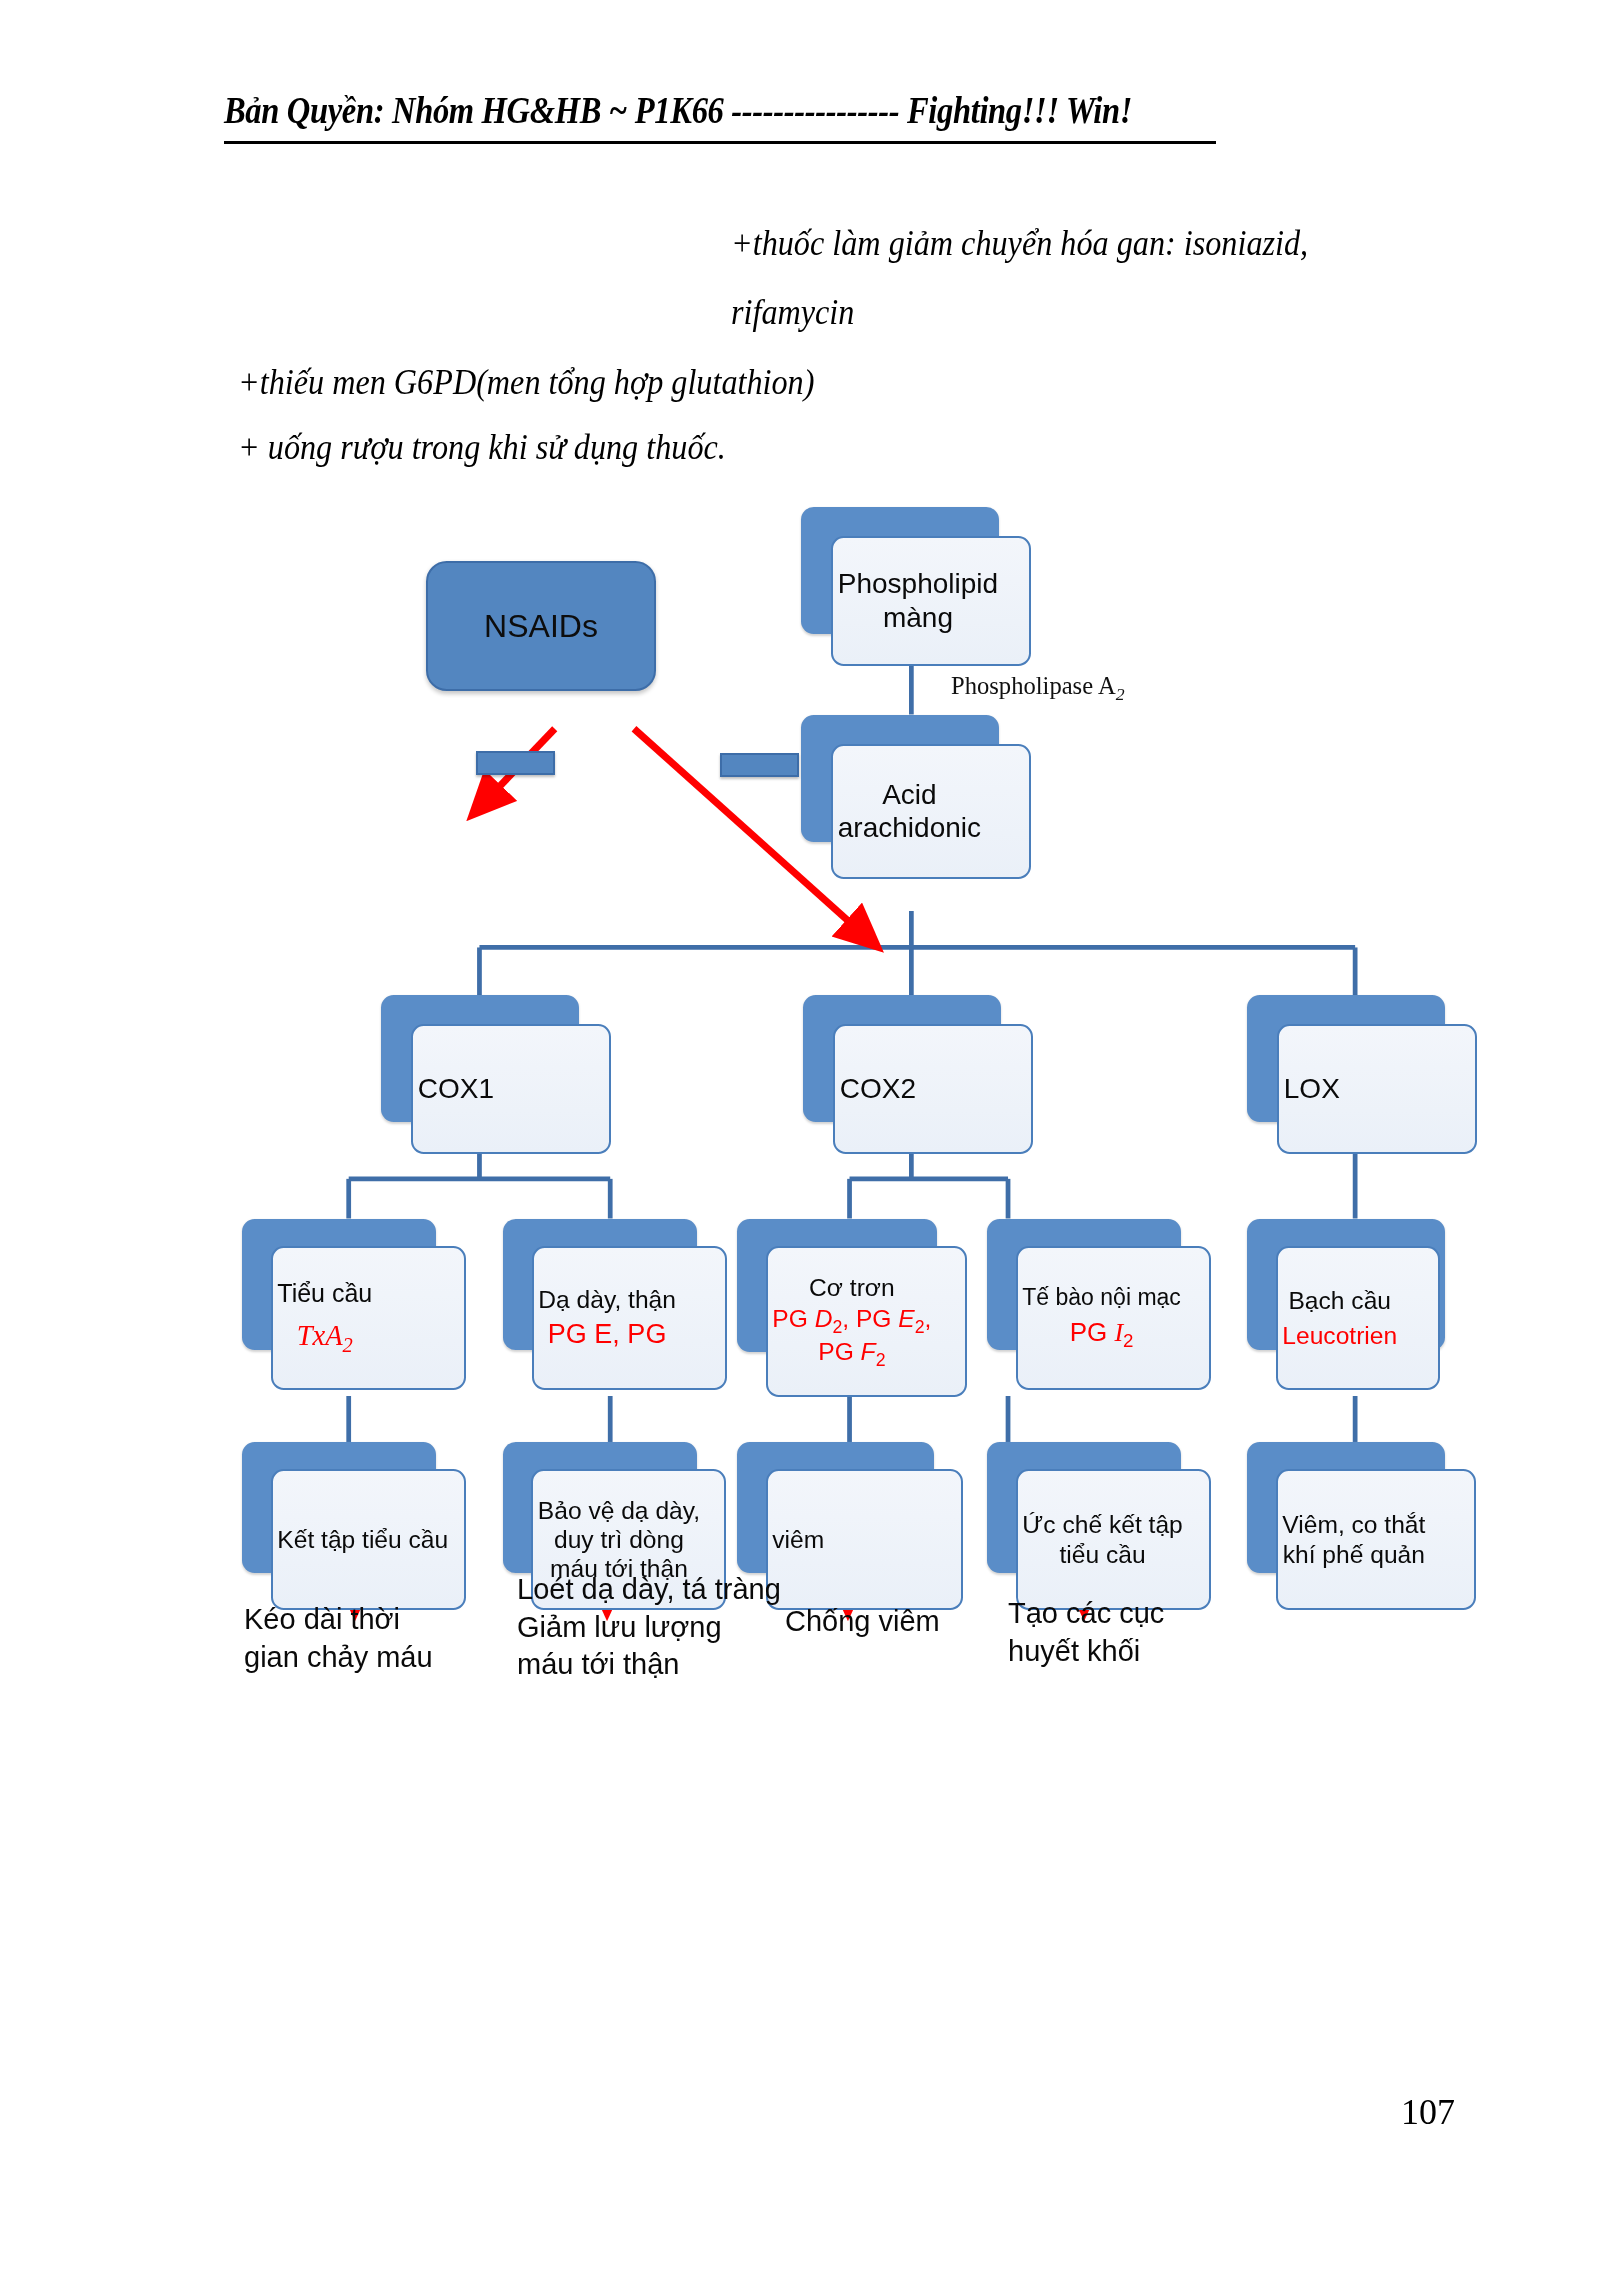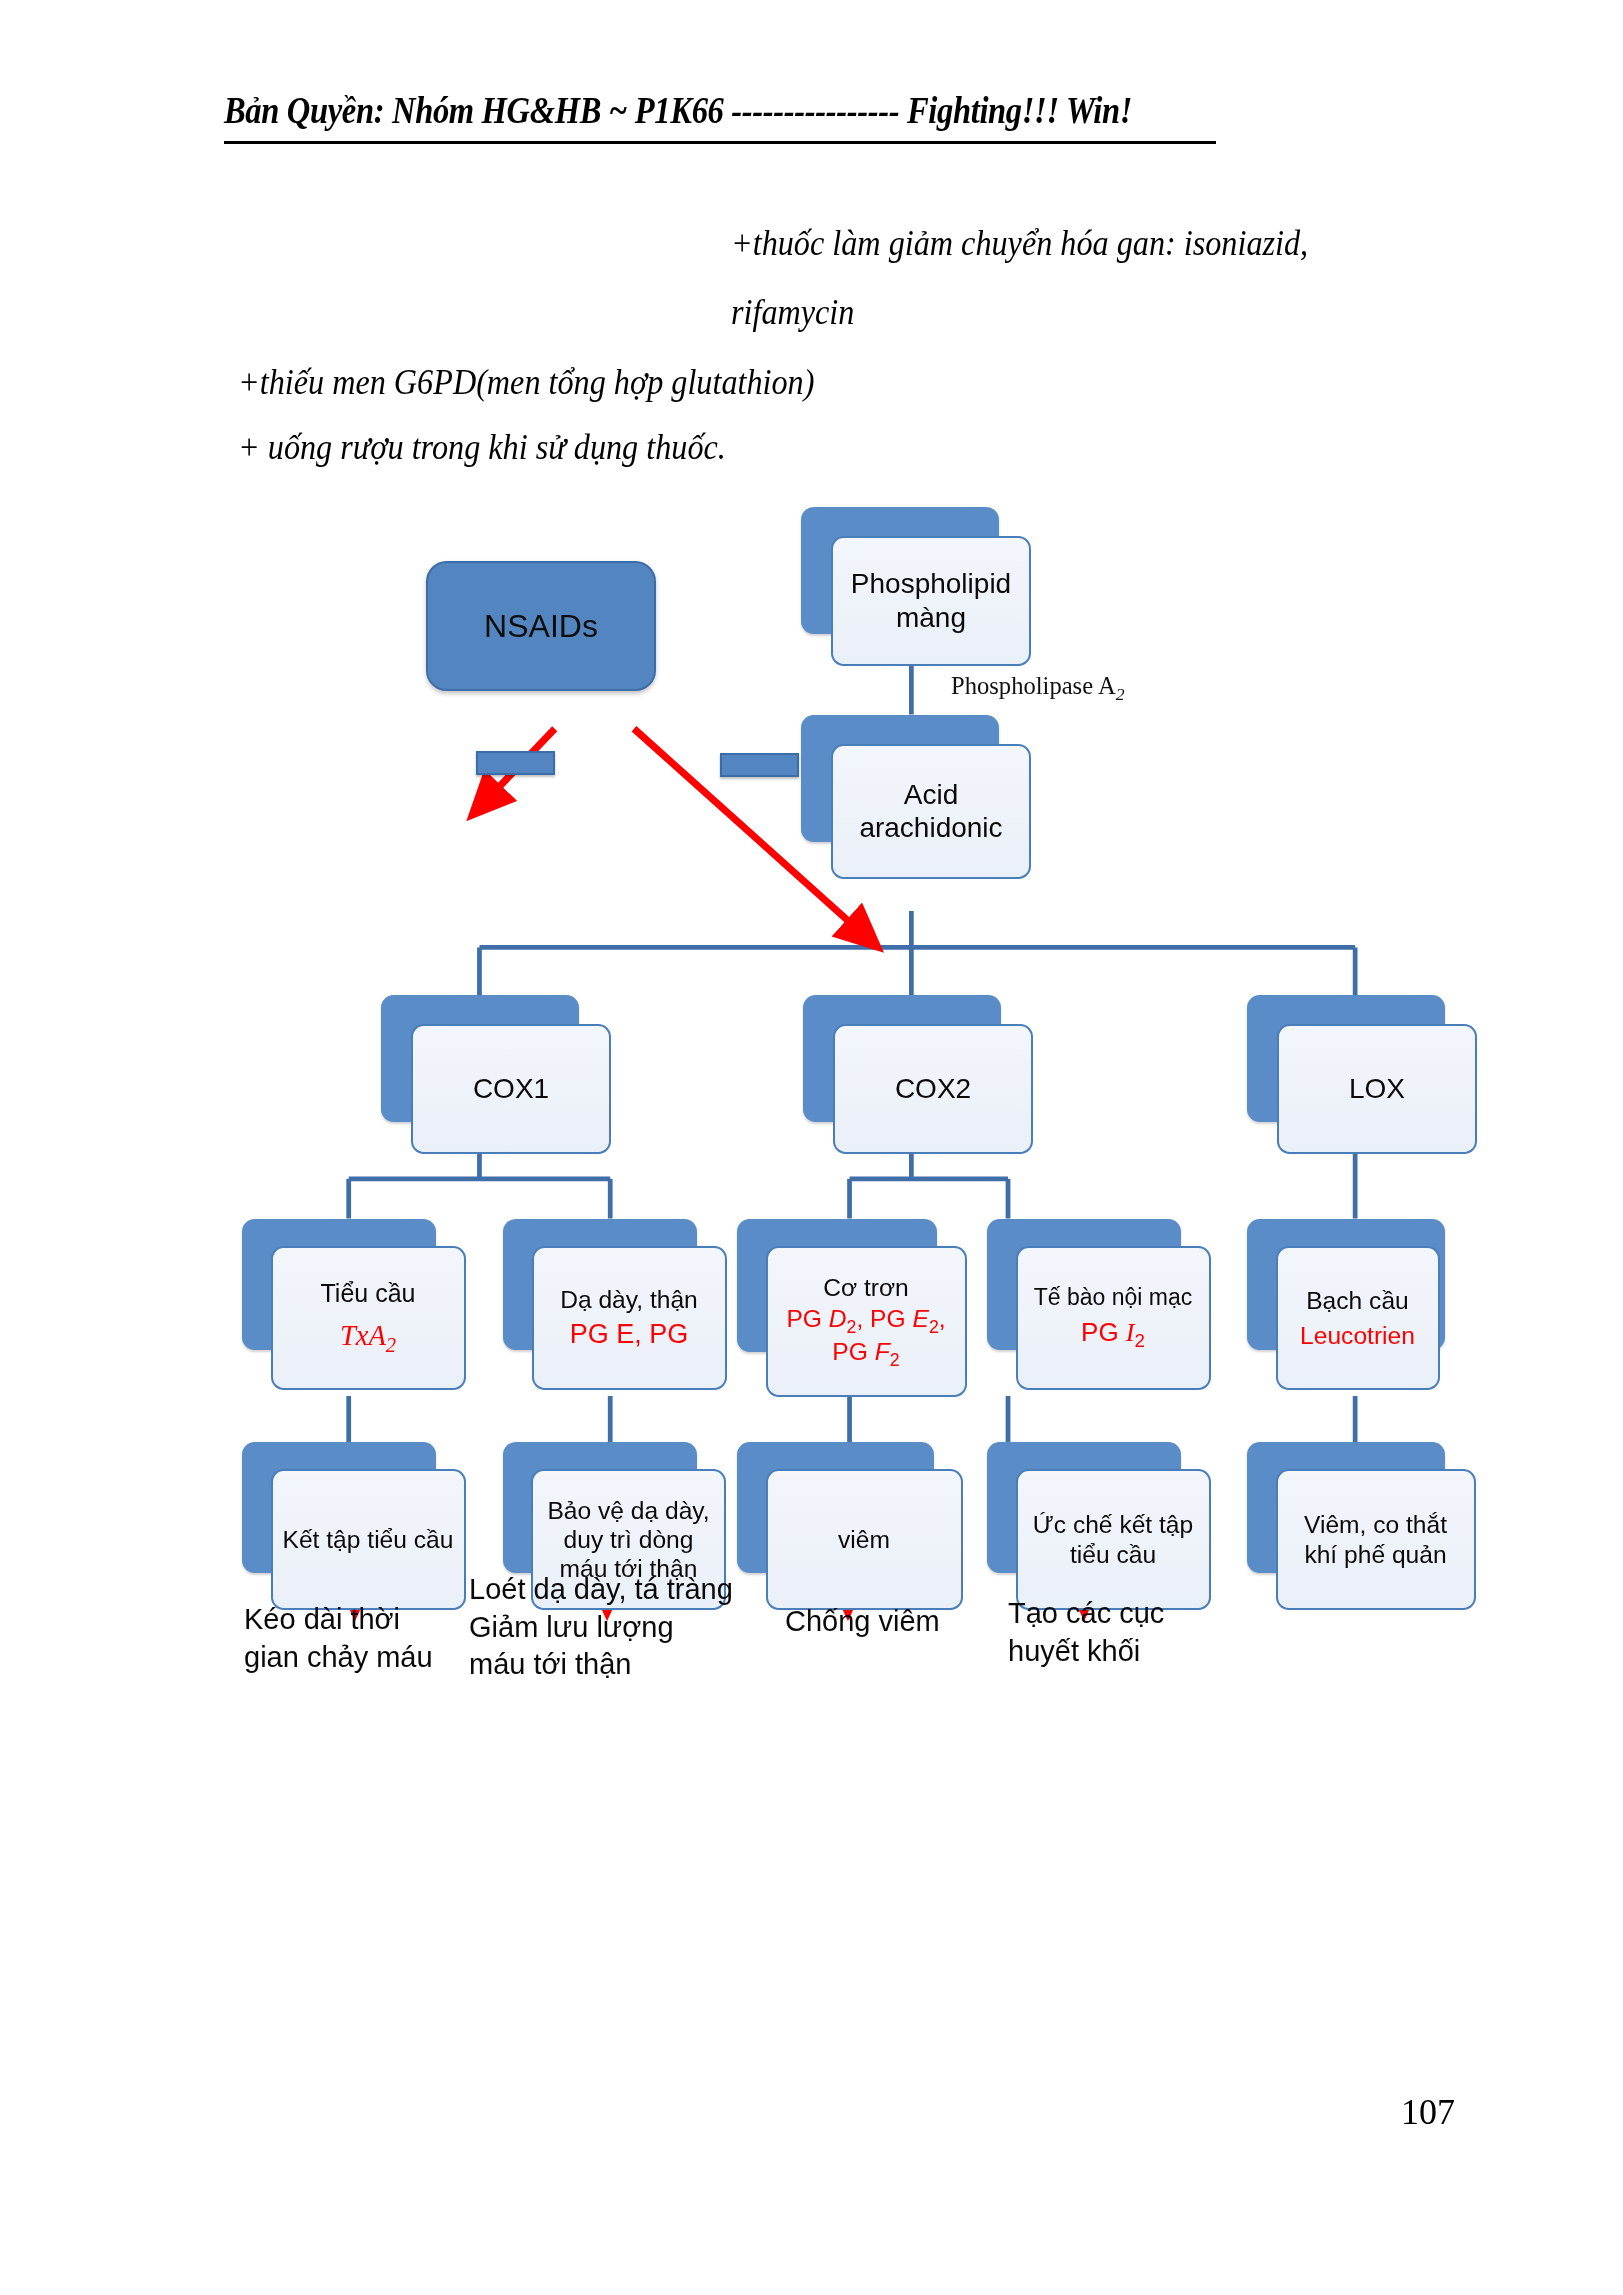--- a/index.html
+++ b/index.html
@@ -52,21 +52,21 @@
     position:absolute;left:0;top:0;
     background:#5a8dc8;
     border-radius:12.7px;
     box-shadow:0 1.6px 2.4px rgba(0,0,0,.18);
   }
   .node .front{
     position:absolute;
     background:linear-gradient(180deg,#f3f6fb 0%,#eaf0f8 100%);
     border:2.4px solid #4a7ebb;
     border-radius:12.7px;
-    display:flex;align-items:center;justify-content:center;
+    display:flex;align-items:center;
     text-align:center;
     box-sizing:border-box;
   }
   .node .lbl{
     font-family:"Liberation Sans", sans-serif;
     color:#0a0a0a;
     line-height:1.18;
     padding:0 4.8px;
   }
   .sub{
@@ -333,21 +333,21 @@
       </div>
     </div>
 
   </div>
 
   <div class="cap" style="left:244px;top:1601px;">
     <span>Kéo dài thời</span><br>
     <span>gian chảy máu</span>
   </div>
 
-  <div class="cap" style="left:469px;top:1571px;">
+  <div class="cap" style="left:517px;top:1571px;">
     <span>Loét dạ dày, tá tràng</span><br>
     <span>Giảm lưu lượng</span><br>
     <span>máu tới thận</span>
   </div>
 
   <div class="cap" style="left:785px;top:1603px;">
     <span>Chống viêm</span>
   </div>
 
   <div class="cap" style="left:1008px;top:1595px;">

